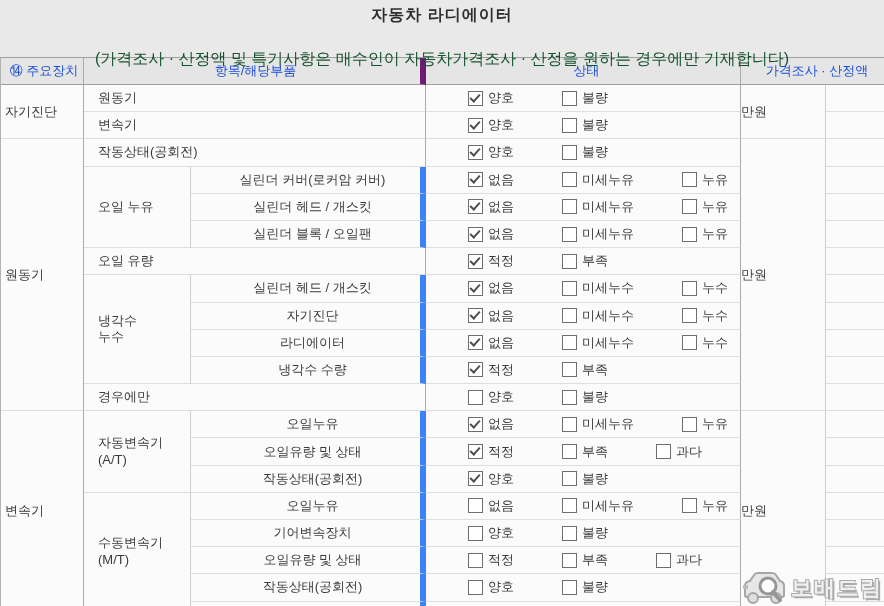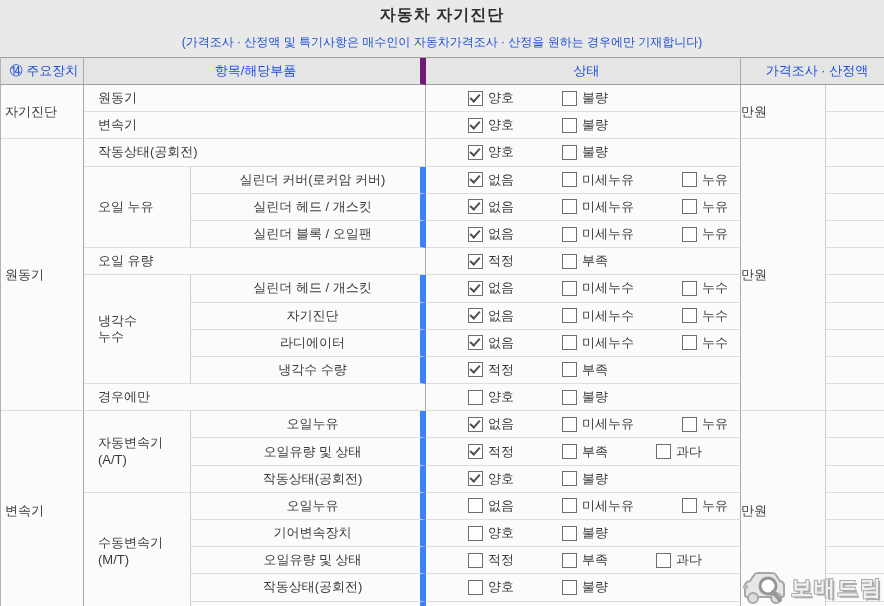--- a/index.html
+++ b/index.html
@@ -6,21 +6,21 @@
   body { background: #fff; font-family: "Liberation Sans", "DejaVu Sans", sans-serif; }
   .page {
     position: relative;
     width: 884px; height: 606px;
     background: #e9e9e9;
     overflow: hidden;
     color: #333;
   }
   .page-top { height: 57px; text-align: center; }
   .page-title { padding-top: 5px; font-size: 16px; font-weight: bold; color: #2e2e2e; letter-spacing: 1px; }
-  .page-subtitle { margin-top: 8px; font-size: 12px; color: #1d4ed8; }
+  .page-subtitle { margin-top: 23px; font-size: 16px; color: #14532d; }
 
   table.main-table {
     table-layout: fixed; width: 884px;
     border-collapse: separate; border-spacing: 0;
     background: #fbfbfb;
     border-top: 1px solid #9f9f9f;
     border-left: 1px solid #b3b3b3;
     border-right: 1px solid #b3b3b3;
   }
   th, td { box-sizing: border-box; overflow: hidden; }
@@ -79,21 +79,21 @@
     text-shadow: -1px -1px 0 #a6a6a6, 1px -1px 0 #a6a6a6,
                  -1px 1px 0 #a6a6a6, 2px 2px 1px #9c9c9c;
   }
 </style>
 </head>
 <body>
 
 <div class="page">
 
   <div class="page-top">
-    <div class="page-title">자동차 자기진단</div>
+    <div class="page-title">자동차 라디에이터</div>
     <div class="page-subtitle">(가격조사 · 산정액 및 특기사항은 매수인이 자동차가격조사 · 산정을 원하는 경우에만 기재합니다)</div>
   </div>
 
   <table class="main-table">
     <colgroup>
       <col style="width:83px">
         <col style="width:107px">
         <col style="width:235px">
       <col style="width:315px">
         <col style="width:85px">

